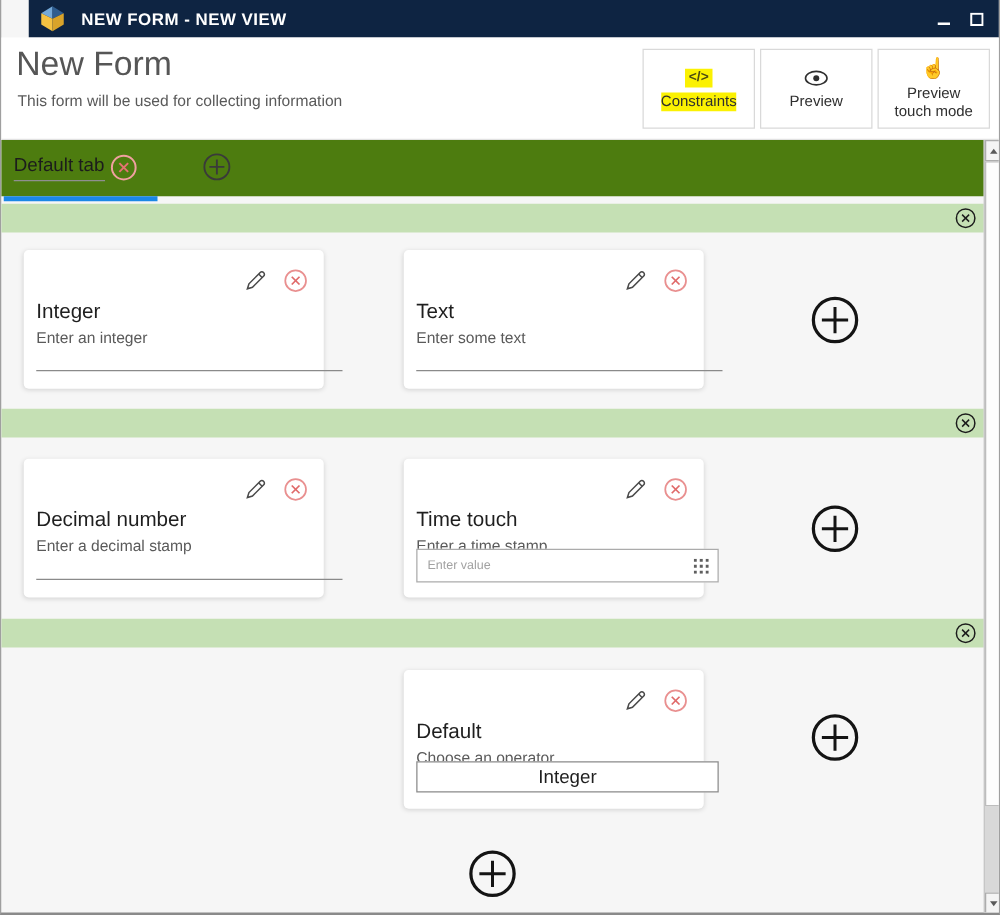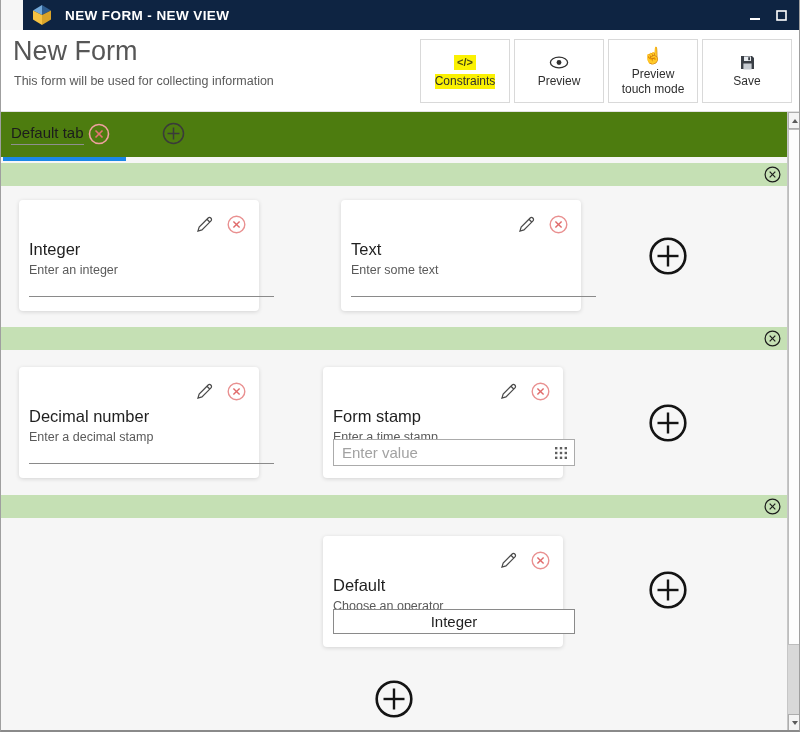--- a/index.html
+++ b/index.html
@@ -65,21 +65,21 @@
   .card .edit-ic{ position:absolute; right:44px; top:14px; cursor:default; }
   .card .del-ic{ position:absolute; right:13px; top:15px; cursor:default; }
   .card .f-title{ position:absolute; left:10px; top:40px; font-size:16.5px; color:#1f1f1f; }
   .card .f-sub{ position:absolute; left:10px; top:63px; font-size:12.5px; color:#5a5a5a; }
   .card .f-line{ position:absolute; left:10px; bottom:14px; width:245px; border-bottom:1px solid #8a8a8a; }
   .card .f-textbox{
     position:absolute; left:10px; top:72px; width:242px; height:27px;
     border:1px solid #ababab; background:#fff; display:flex; align-items:center;
   }
   .card .f-textbox input{
-    border:none; outline:none; flex:1; height:100%; font-size:15px; color:#0f172a; padding:0 8px;
+    border:none; outline:none; flex:1; height:100%; font-size:10px; color:#0f172a; padding:0 8px;
     font-family:"Liberation Sans", sans-serif; background:transparent;
   }
   .card .f-textbox input::placeholder{ color:#a2a2a2; }
   .card .grid-ic{ margin-right:7px; display:flex; }
   .card .f-checkbox{ position:absolute; left:10px; top:74px; width:16px; height:16px; }
   .card .f-select{
     position:absolute; left:10px; top:73px; width:242px; height:25px; border:1px solid #8a8a8a;
     background:#fff; display:flex; align-items:center; justify-content:center;
     font-size:15px; color:#1f1f1f; cursor:default;
   }
@@ -155,31 +155,20 @@
             <ellipse cx="10" cy="6.5" rx="8.6" ry="5.4" fill="none" stroke="#2f2f2f" stroke-width="1.3"></ellipse>
             <circle cx="10" cy="6.5" r="2.4" fill="#2f2f2f"></circle>
           </svg>
         </span>
         <span>Preview</span>
       </div>
       <div class="tool-btn">
         <span class="t-icon touch-glyph">☝</span>
         <span style="width:72px">Preview touch mode</span>
       </div>
-      <div class="tool-btn">
-        <span class="t-icon">
-          <svg width="15" height="15" viewBox="0 0 15 15">
-            <path d="M1 1 h11 l2 2 v11 h-13 z" fill="#3a3f46"></path>
-            <rect x="4" y="1.5" width="7" height="4.5" fill="#e8ecf0"></rect>
-            <rect x="8.2" y="2.2" width="1.8" height="3" fill="#3a3f46"></rect>
-            <rect x="3.4" y="8.5" width="8.2" height="6" fill="#c9ced4"></rect>
-          </svg>
-        </span>
-        <span>Save</span>
-      </div>
     </div>
   </div>
 
   <div class="tabbar">
     <span class="tab-label">Default tab</span>
     <span class="tab-close">
       <svg width="22" height="22" viewBox="0 0 22 22">
         <circle cx="11" cy="11" r="9.5" fill="none" stroke="#f0a0a0" stroke-width="1.6"></circle>
         <line x1="7.5" y1="7.5" x2="14.5" y2="14.5" stroke="#e57373" stroke-width="1.6"></line>
         <line x1="14.5" y1="7.5" x2="7.5" y2="14.5" stroke="#e57373" stroke-width="1.6"></line>
@@ -217,21 +206,21 @@
           <circle cx="9.5" cy="9.5" r="8.3" fill="none" stroke="#e99090" stroke-width="1.4"></circle>
           <line x1="6.4" y1="6.4" x2="12.6" y2="12.6" stroke="#e06a6a" stroke-width="1.4"></line>
           <line x1="12.6" y1="6.4" x2="6.4" y2="12.6" stroke="#e06a6a" stroke-width="1.4"></line>
         </svg>
     </span>
     <div class="f-title">Integer</div>
     <div class="f-sub">Enter an integer</div>
     <div class="f-line"></div>
   </div>
 
-  <div class="card" style="left:340px; top:200px">
+  <div class="card" style="left:322px; top:200px">
     <span class="edit-ic">
       <svg width="21" height="21" viewBox="0 0 24 24">
           <path d="M4.5 19.5l1.4-4.6L16.2 4.6a2.1 2.1 0 0 1 3 0l.2.2a2.1 2.1 0 0 1 0 3L9.1 18.1 4.5 19.5z" fill="none" stroke="#4a4a4a" stroke-width="1.4"></path>
           <line x1="14.8" y1="6" x2="17.9" y2="9.1" stroke="#4a4a4a" stroke-width="1.4"></line>
         </svg>
     </span>
     <span class="del-ic">
       <svg width="19" height="19" viewBox="0 0 19 19">
           <circle cx="9.5" cy="9.5" r="8.3" fill="none" stroke="#e99090" stroke-width="1.4"></circle>
           <line x1="6.4" y1="6.4" x2="12.6" y2="12.6" stroke="#e06a6a" stroke-width="1.4"></line>
@@ -287,21 +276,21 @@
           <line x1="14.8" y1="6" x2="17.9" y2="9.1" stroke="#4a4a4a" stroke-width="1.4"></line>
         </svg>
     </span>
     <span class="del-ic">
       <svg width="19" height="19" viewBox="0 0 19 19">
           <circle cx="9.5" cy="9.5" r="8.3" fill="none" stroke="#e99090" stroke-width="1.4"></circle>
           <line x1="6.4" y1="6.4" x2="12.6" y2="12.6" stroke="#e06a6a" stroke-width="1.4"></line>
           <line x1="12.6" y1="6.4" x2="6.4" y2="12.6" stroke="#e06a6a" stroke-width="1.4"></line>
         </svg>
     </span>
-    <div class="f-title">Form stamp</div>
+    <div class="f-title">Time touch</div>
     <div class="f-sub">Enter a time stamp</div>
     <div class="f-textbox">
       <input type="text" placeholder="Enter value" style="">
       <span class="grid-ic">
         <svg width="12" height="12" viewBox="0 0 12 12">
           <g fill="#5f5f5f">
             <rect x="0" y="0" width="2.4" height="2.4"></rect>
               <rect x="4.8" y="0" width="2.4" height="2.4"></rect>
               <rect x="9.6" y="0" width="2.4" height="2.4"></rect>
             <rect x="0" y="4.8" width="2.4" height="2.4"></rect>

